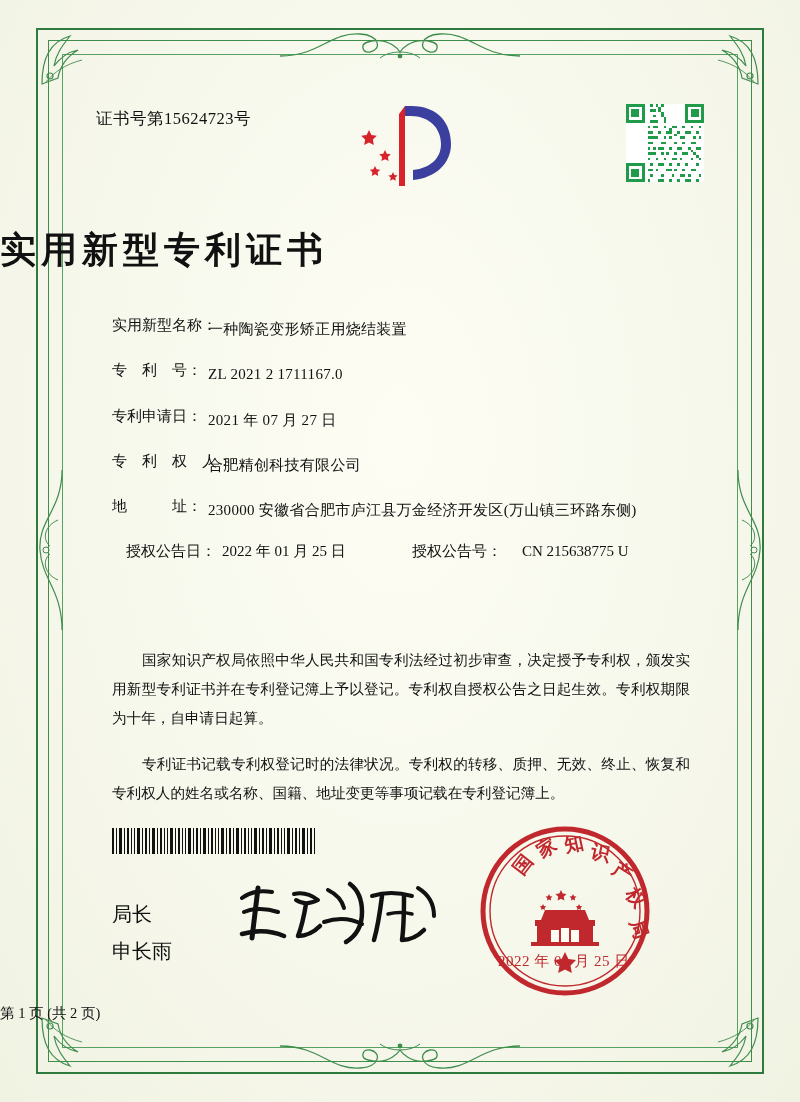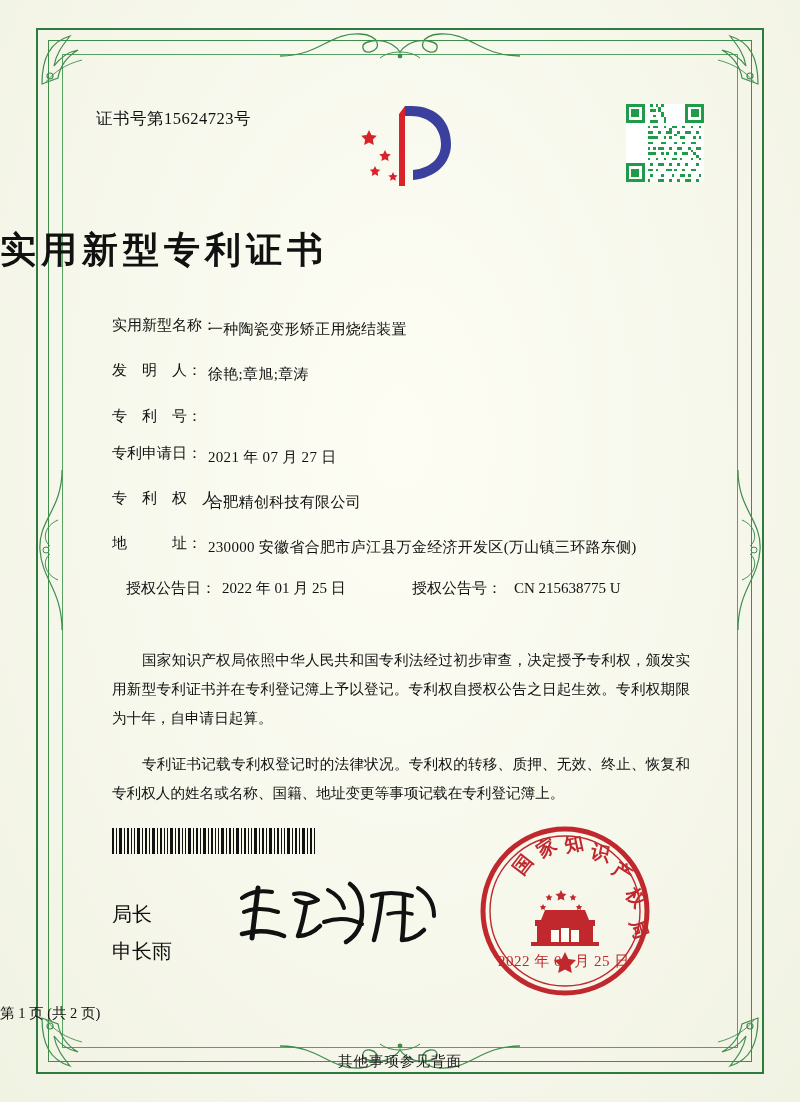--- a/index.html
+++ b/index.html
@@ -155,21 +155,21 @@
   }
   .pub-row {
     display: flex;
     align-items: flex-start;
     margin-bottom: 20px;
     font-size: 15px;
   }
   .pub-left { width: 300px; flex: 0 0 300px; display:flex; }
   .pub-left .field-label { width: 96px; flex: 0 0 96px; white-space: pre; margin-left: 14px; }
   .pub-right { display: flex; }
-  .pub-right .pl { white-space: pre; margin-right: 12px; }
+  .pub-right .pl { white-space: pre; margin-right: 20px; }
 
   
   .paras {
     position: absolute;
     left: 112px;
     top: 630px;
     width: 578px;
     font-size: 14.6px;
     line-height: 2.0;
     color: #111;
@@ -442,25 +442,22 @@
   </div>
 
   <div class="title">实用新型专利证书</div>
 
   <div class="fields">
     <div class="field-row">
       <div class="field-label">实用新型名称：</div>
       <div class="field-value">一种陶瓷变形矫正用烧结装置</div>
     </div>
     <div class="field-row">
-      <div class="field-label">发　明　人：</div>
-      <div class="field-value">徐艳;章旭;章涛</div>
-    </div>
-    <div class="field-row">
       <div class="field-label">专　利　号：</div>
+      <div class="field-value">ZL 2021 2 1711167.0</div>
     </div>
     <div class="field-row">
       <div class="field-label">专利申请日：</div>
       <div class="field-value">2021 年 07 月 27 日</div>
     </div>
     <div class="field-row">
       <div class="field-label">专　利　权　人：</div>
       <div class="field-value">合肥精创科技有限公司</div>
     </div>
     <div class="field-row">
@@ -605,15 +602,14 @@
       </g>
       <g fill="#c0282d">
         <path d="M87 128 l3.4 7 7.6 1.1 -5.5 5.4 1.3 7.6 -6.8-3.6 -6.8 3.6 1.3-7.6 -5.5-5.4 7.6-1.1z"></path>
       </g>
     </svg>
   </div>
 
   <div class="seal-date">2022 年 01 月 25 日</div>
 
   <div class="page-no">第 1 页 (共 2 页)</div>
-  <div class="footer-note">其他事项参见背面</div>
 
 </div>
 
 </body></html>

